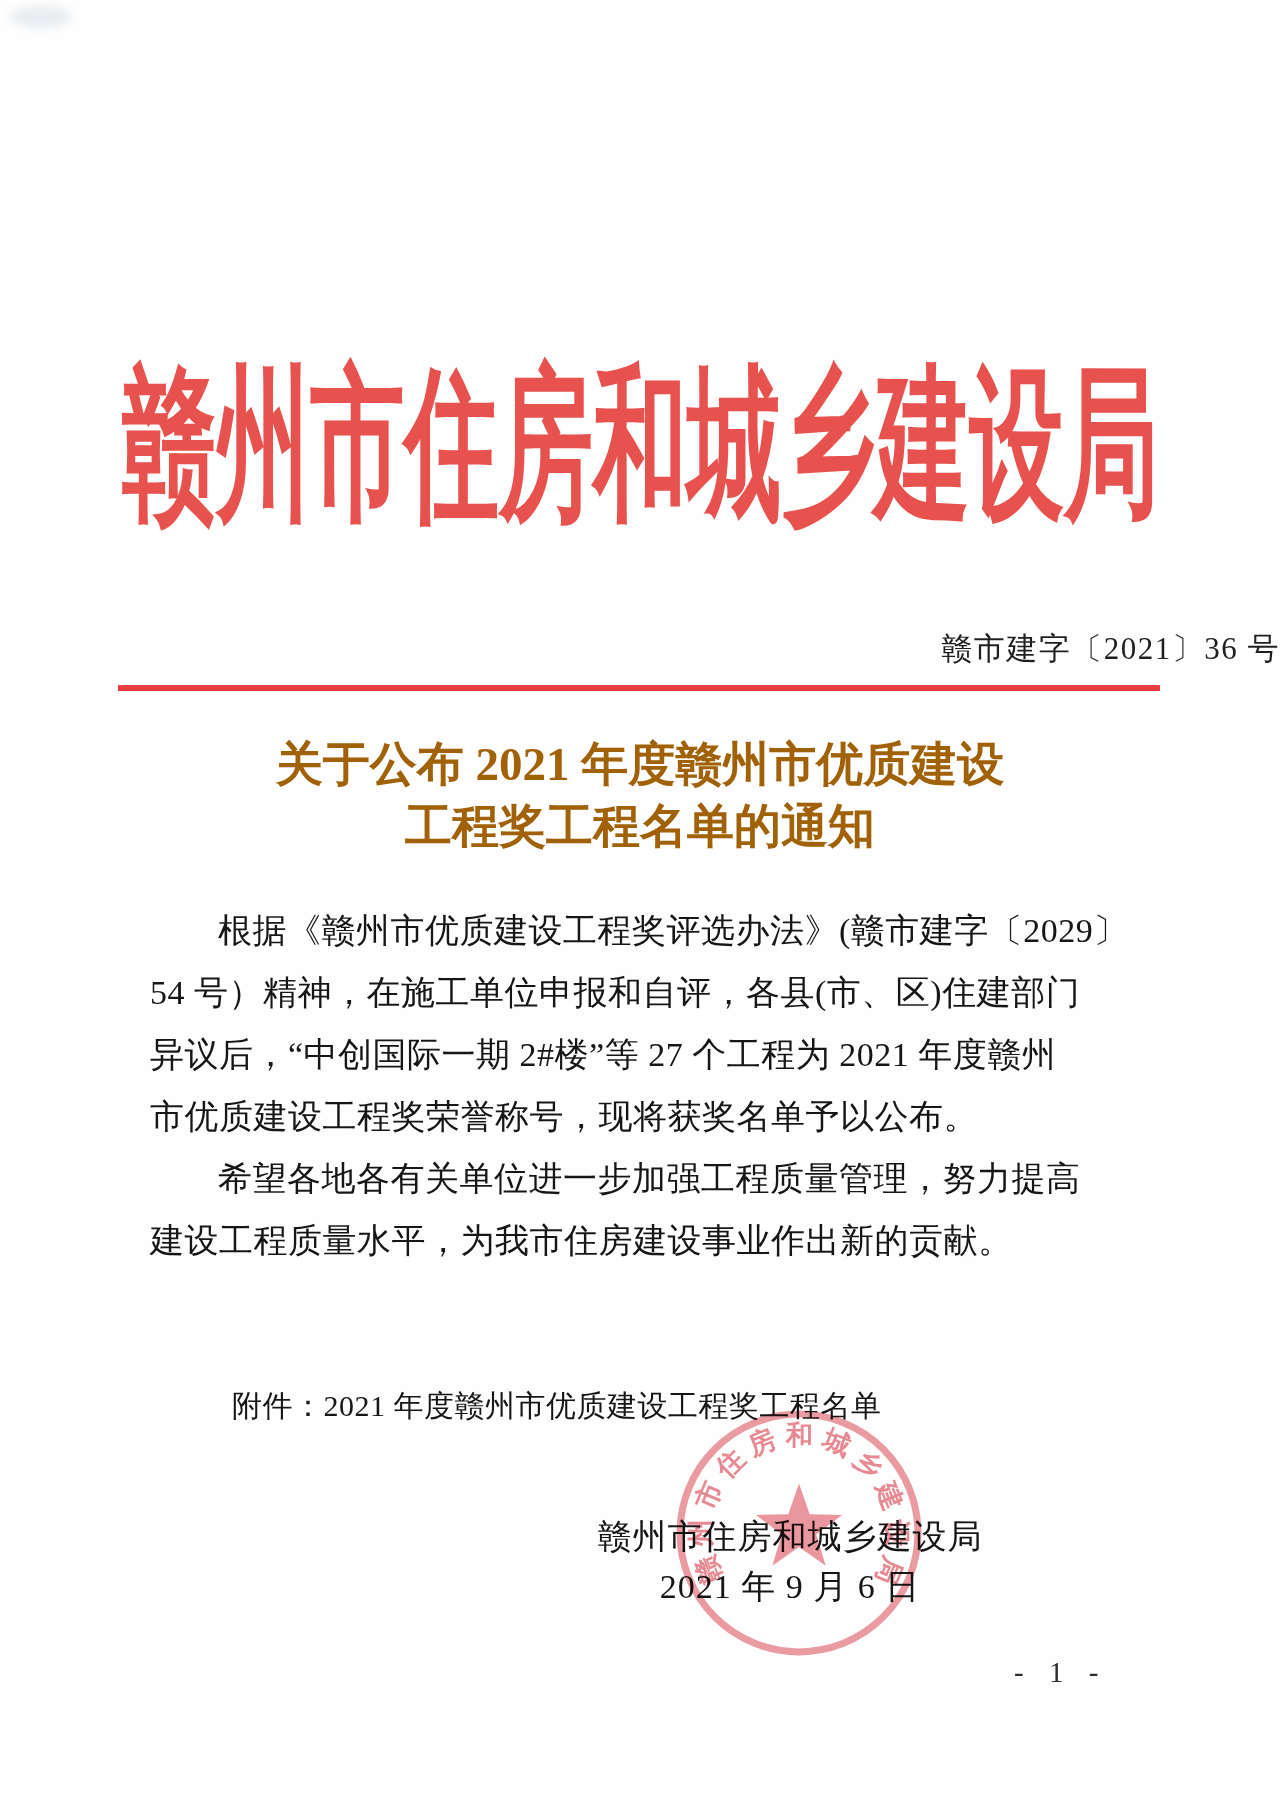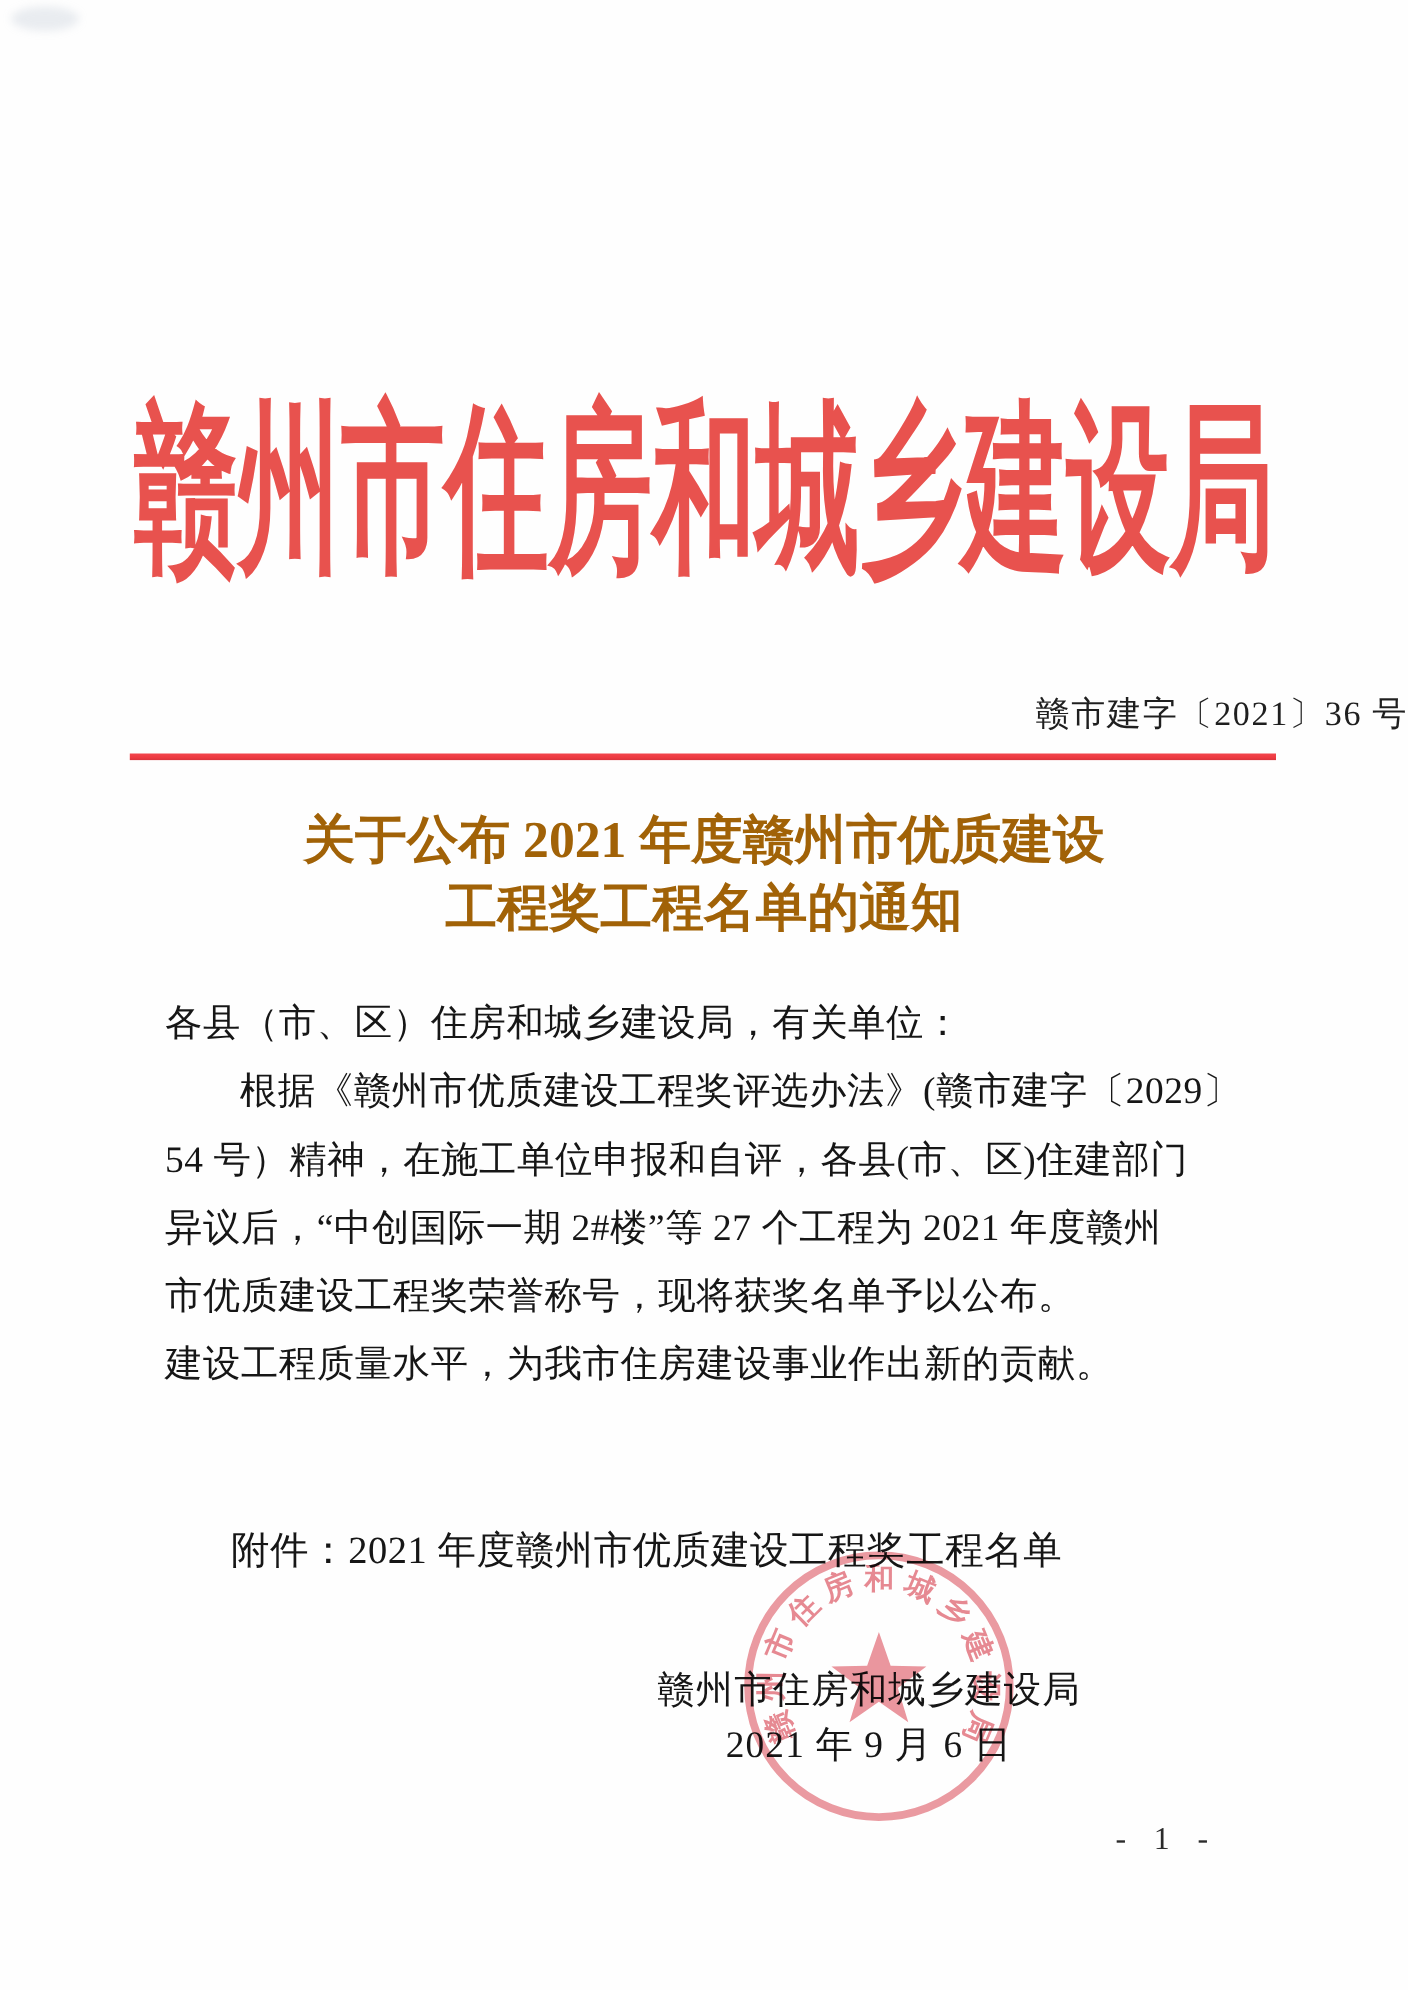--- a/index.html
+++ b/index.html
@@ -61,22 +61,22 @@
   .body-text{
     position:absolute;left:150px;top:900px;width:990px;
     font-size:34px;
     line-height:62px;
     letter-spacing:0.5px;
     color:var(--text-black);
   }
   .body-text .line{white-space:nowrap;}
   .body-text .indent{padding-left:68px;}
   .attachment{
-    position:absolute;left:210px;top:1386px;
-    font-size:35px;
+    position:absolute;left:232px;top:1386px;
+    font-size:30px;
     letter-spacing:0.5px;
     white-space:nowrap;
   }
   .signature{
     position:absolute;left:530px;top:1512px;width:520px;
     text-align:center;
     font-size:34px;
     line-height:50px;
     letter-spacing:1px;
   }
@@ -110,25 +110,25 @@
   <div class="doc-number">赣市建字〔2021〕36 号</div>
 
   <div class="red-rule"></div>
 
   <div class="notice-title">
     <div>关于公布 2021 年度赣州市优质建设</div>
     <div>工程奖工程名单的通知</div>
   </div>
 
   <div class="body-text">
-    <div class="line">各县（市、区）住房和城乡建设局，有关单位：</div>
     <div class="line indent">根据《赣州市优质建设工程奖评选办法》(赣市建字〔2029〕</div>
     <div class="line">54 号）精神，在施工单位申报和自评，各县(市、区)住建部门</div>
     <div class="line">异议后，“中创国际一期 2#楼”等 27 个工程为 2021 年度赣州</div>
     <div class="line">市优质建设工程奖荣誉称号，现将获奖名单予以公布。</div>
+    <div class="line indent">希望各地各有关单位进一步加强工程质量管理，努力提高</div>
     <div class="line">建设工程质量水平，为我市住房建设事业作出新的贡献。</div>
   </div>
 
   <div class="attachment">附件：2021 年度赣州市优质建设工程奖工程名单</div>
 
   <div class="signature">
     <div>赣州市住房和城乡建设局</div>
     <div>2021 年 9 月 6 日</div>
   </div>
 

